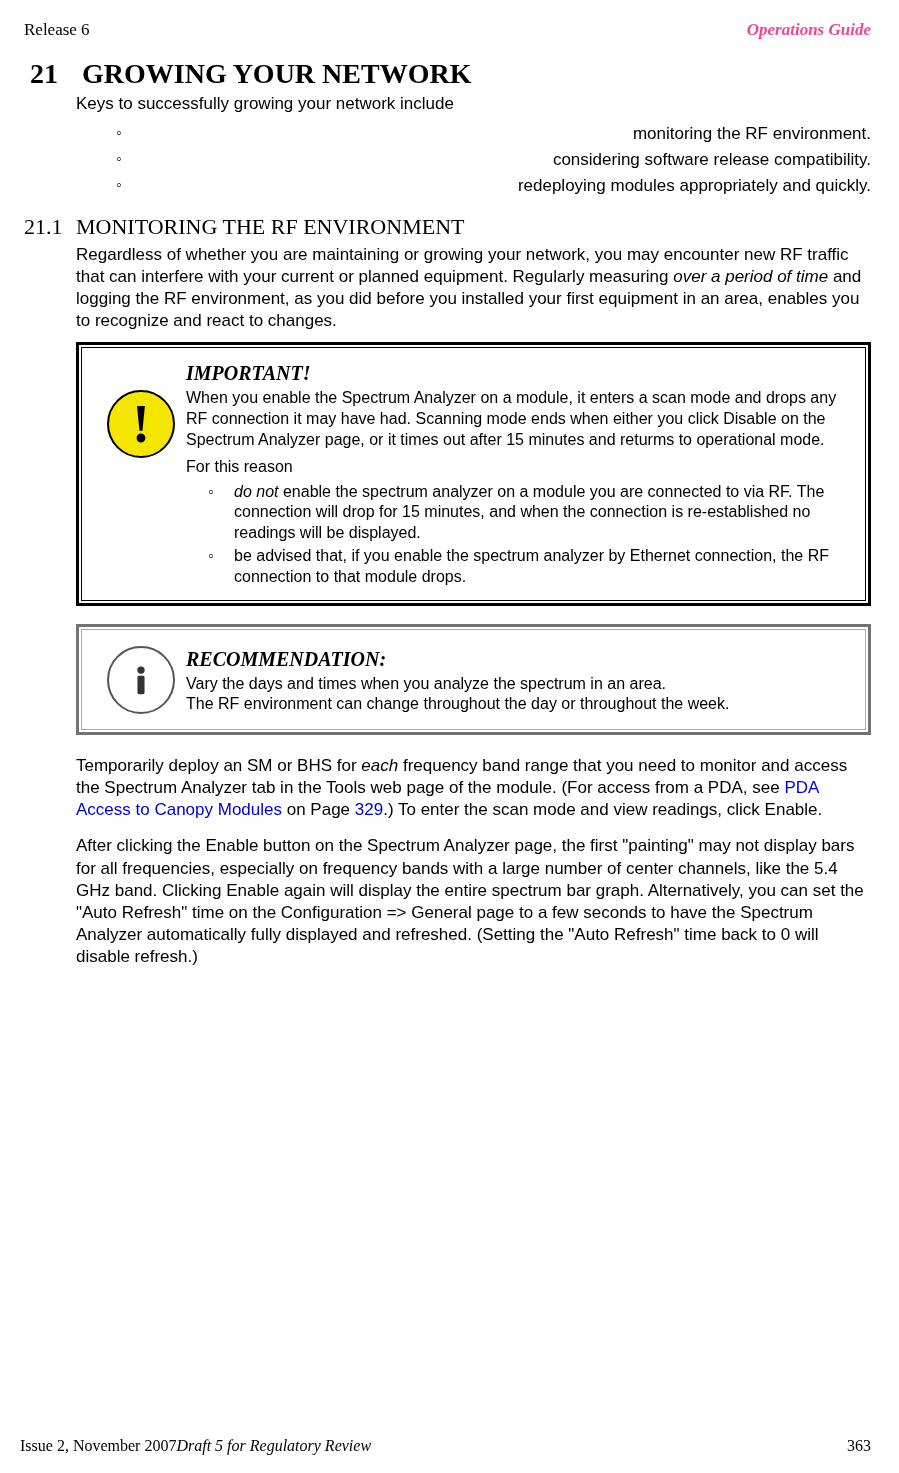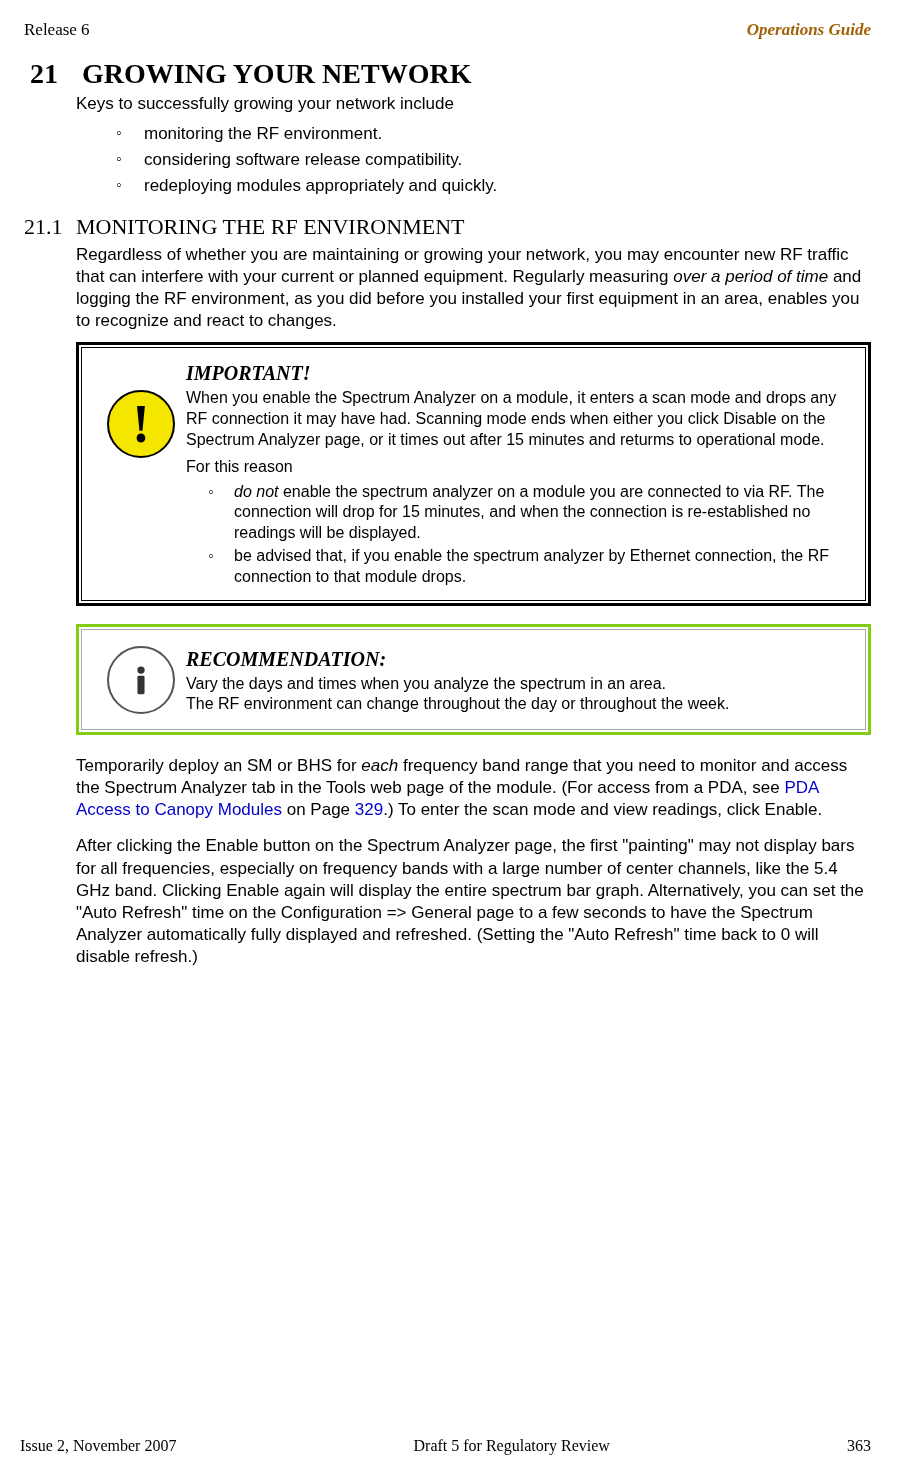--- a/index.html
+++ b/index.html
@@ -17,39 +17,40 @@
     min-height: 1473px;
     position: relative;
   }
   .header {
     display: flex;
     justify-content: space-between;
     font-family: "Palatino Linotype", Palatino, serif;
     font-size: 17px;
     margin-bottom: 18px;
   }
-  .header-right { font-style: italic; font-weight: bold; color: #a16207; }
+  .header-right { font-style: italic; font-weight: bold; color: #ec4899; }
   .h1-line {
     font-family: "Palatino Linotype", Palatino, serif;
     font-weight: bold;
     font-size: 28px;
     margin-top: 10px;
     margin-bottom: 4px;
   }
   .h1-num { display:inline-block; min-width:52px;margin-left:6px; }
   .intro-line { margin-left: 52px; margin-top:4px; }
   ul.bullets {
     list-style: none;
     padding: 0;
     margin: 10px 0 18px 92px;
   }
   ul.bullets li {
     position: relative;
     padding-left: 28px;
     margin-bottom: 6px;
+    text-align: right;
   }
   ul.bullets li::before {
     content: "◦";
     position: absolute;
     left: 0;
     top: 0;
     font-size: 16px;
   }
   .h2-line {
     font-family: "Palatino Linotype", Palatino, serif;
@@ -76,21 +77,21 @@
     margin-bottom:18px;
   }
   .callout-inner {
     border: 1px solid #000;
     padding: 12px 14px 10px 14px;
     display:flex;
     align-items:flex-start;
   }
   .callout-outer-reco {
     margin-left: 52px;
-    border: 3px solid #84cc16;
+    border: 3px solid #737373;
     padding: 2px;
     margin-top:10px;
     margin-bottom:20px;
   }
   .callout-inner-reco {
     border: 1px solid #aaa;
     padding: 16px 14px 14px 14px;
     display:flex;
     align-items:center;
   }
@@ -160,21 +161,21 @@
   .footer {
     position: absolute;
     bottom: 18px;
     left: 20px;
     right: 28px;
     display:flex;
     justify-content:space-between;
     font-family: "Palatino Linotype", Palatino, serif;
     font-size: 16px;
   }
-  .footer-center { text-align:center; flex:1; }
+  .footer-center { flex:1;font-style:italic; }
   .italic { font-style: italic; }
   .bold { font-weight: normal; }
 </style>
 </head>
 <body>
 
 <div class="page">
 
   <div class="header">
     <span>Release 6</span>

